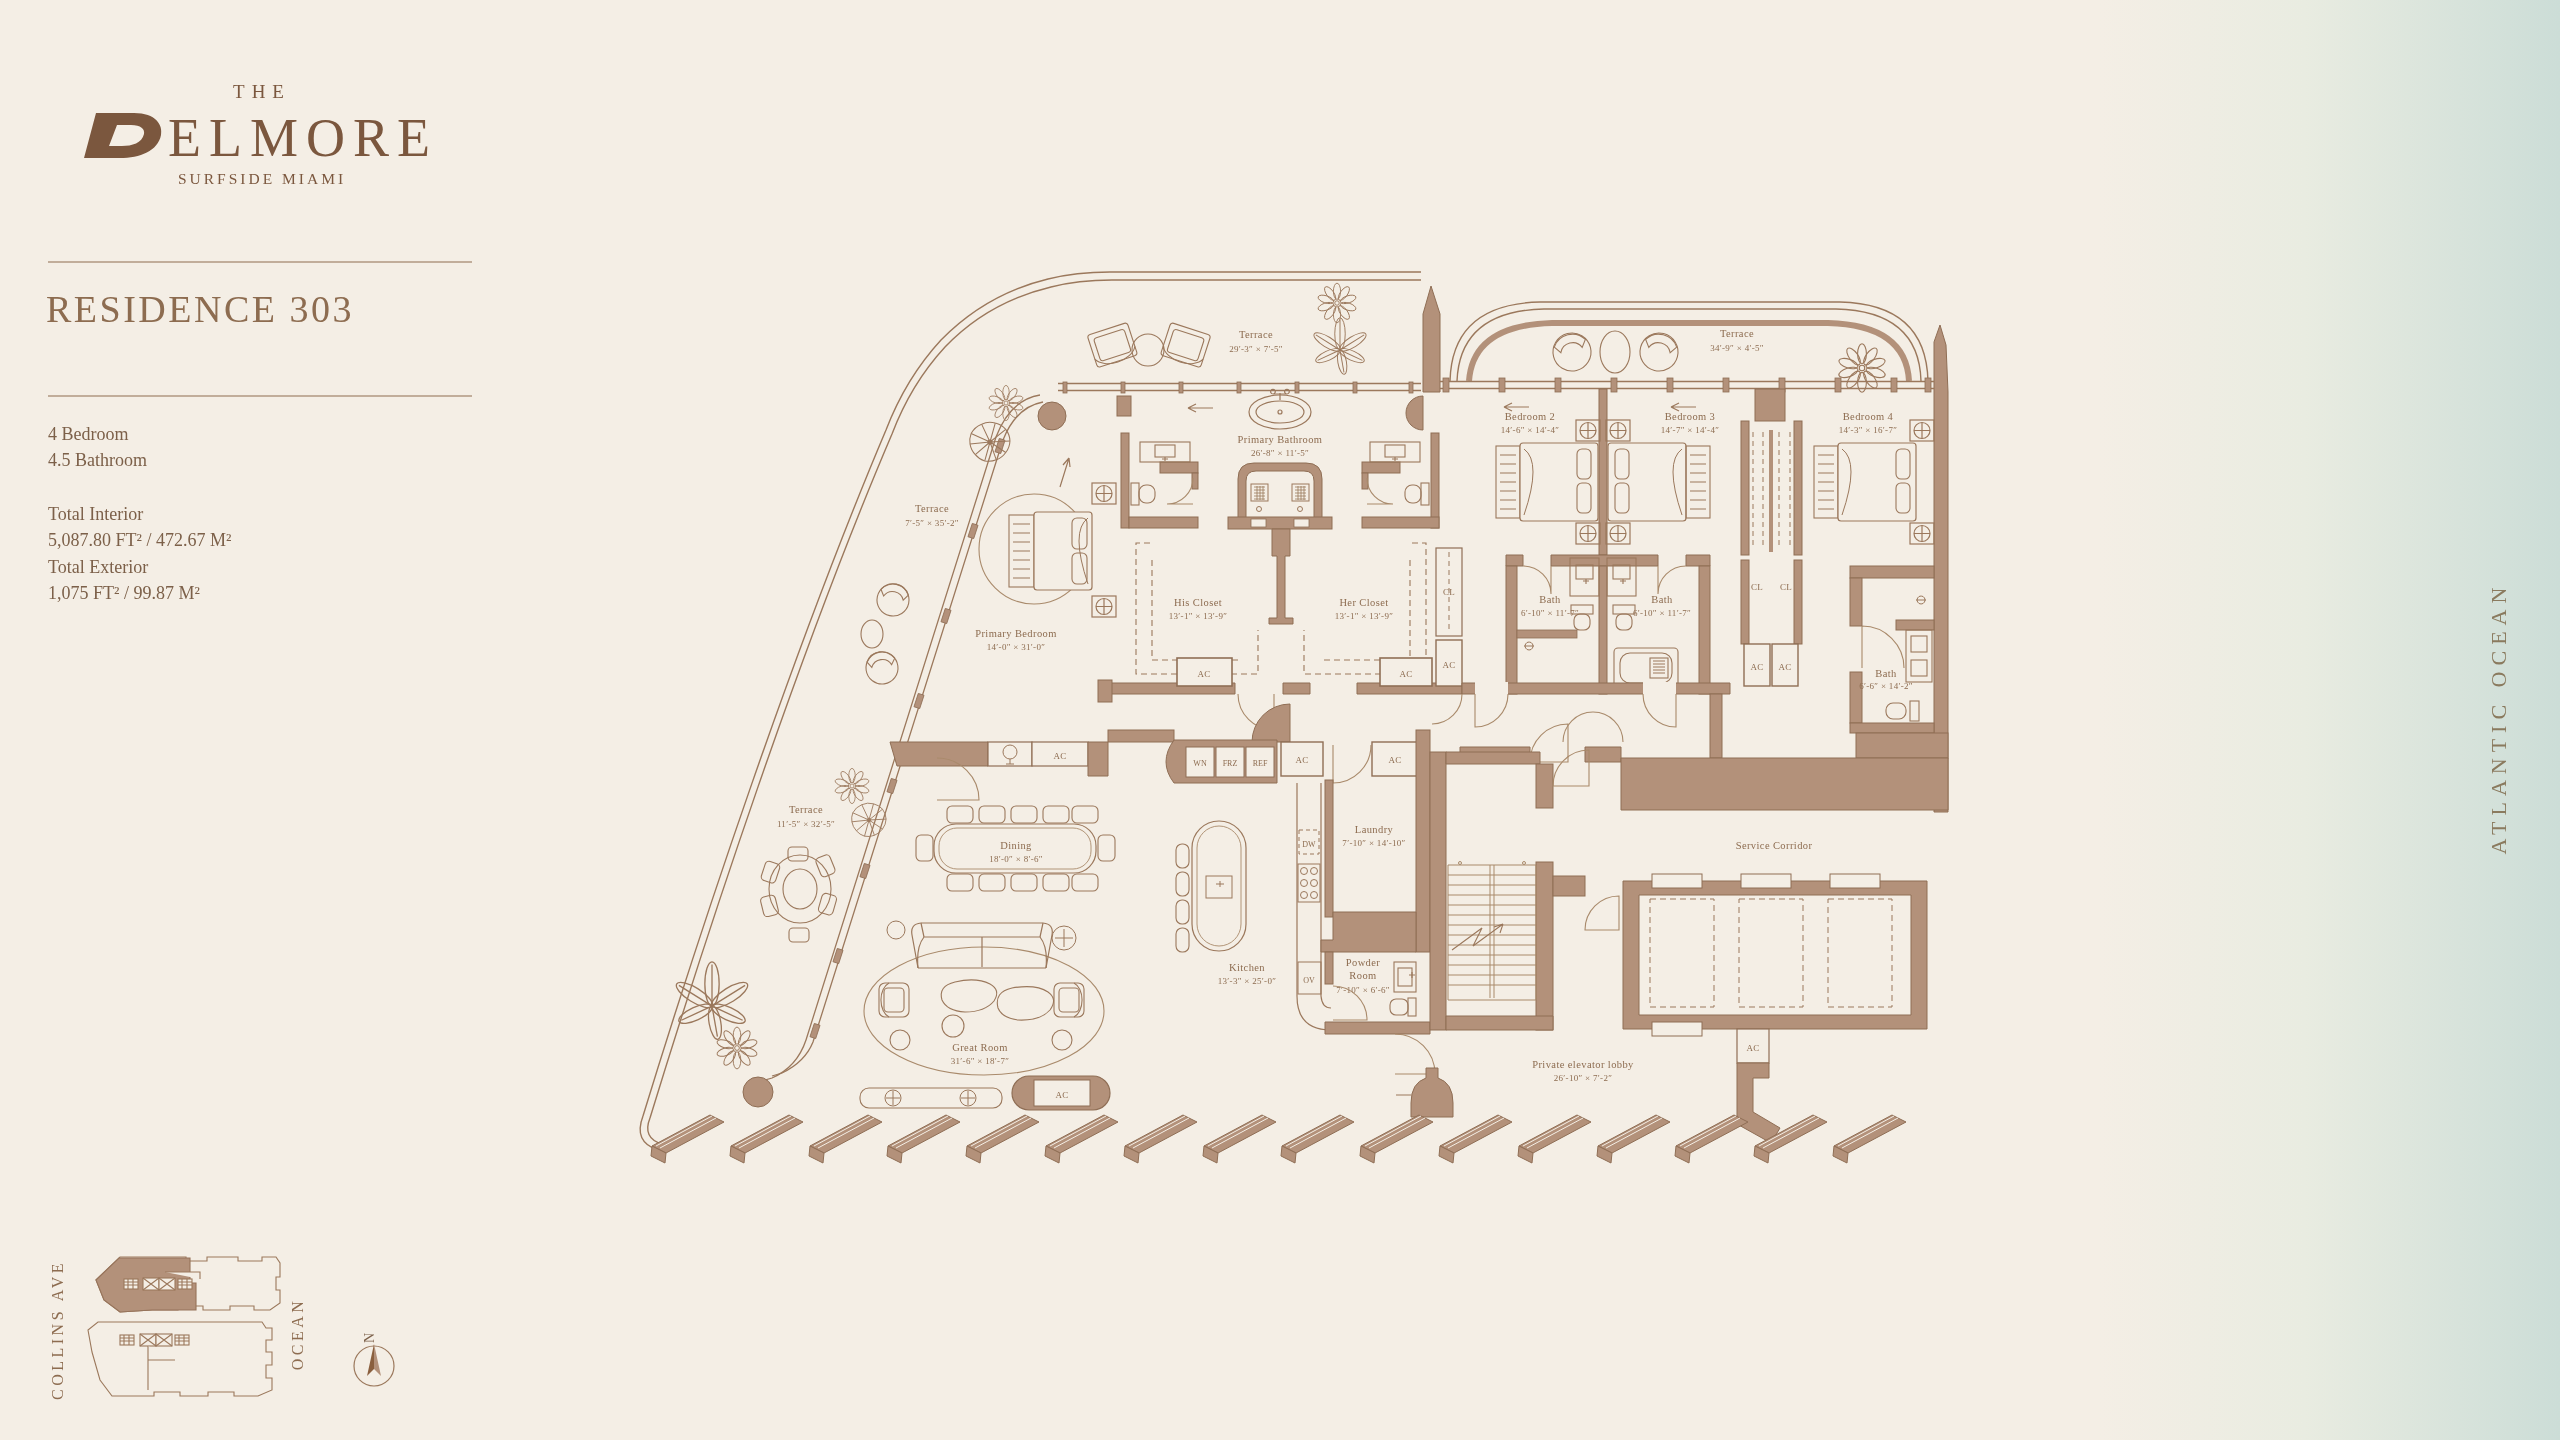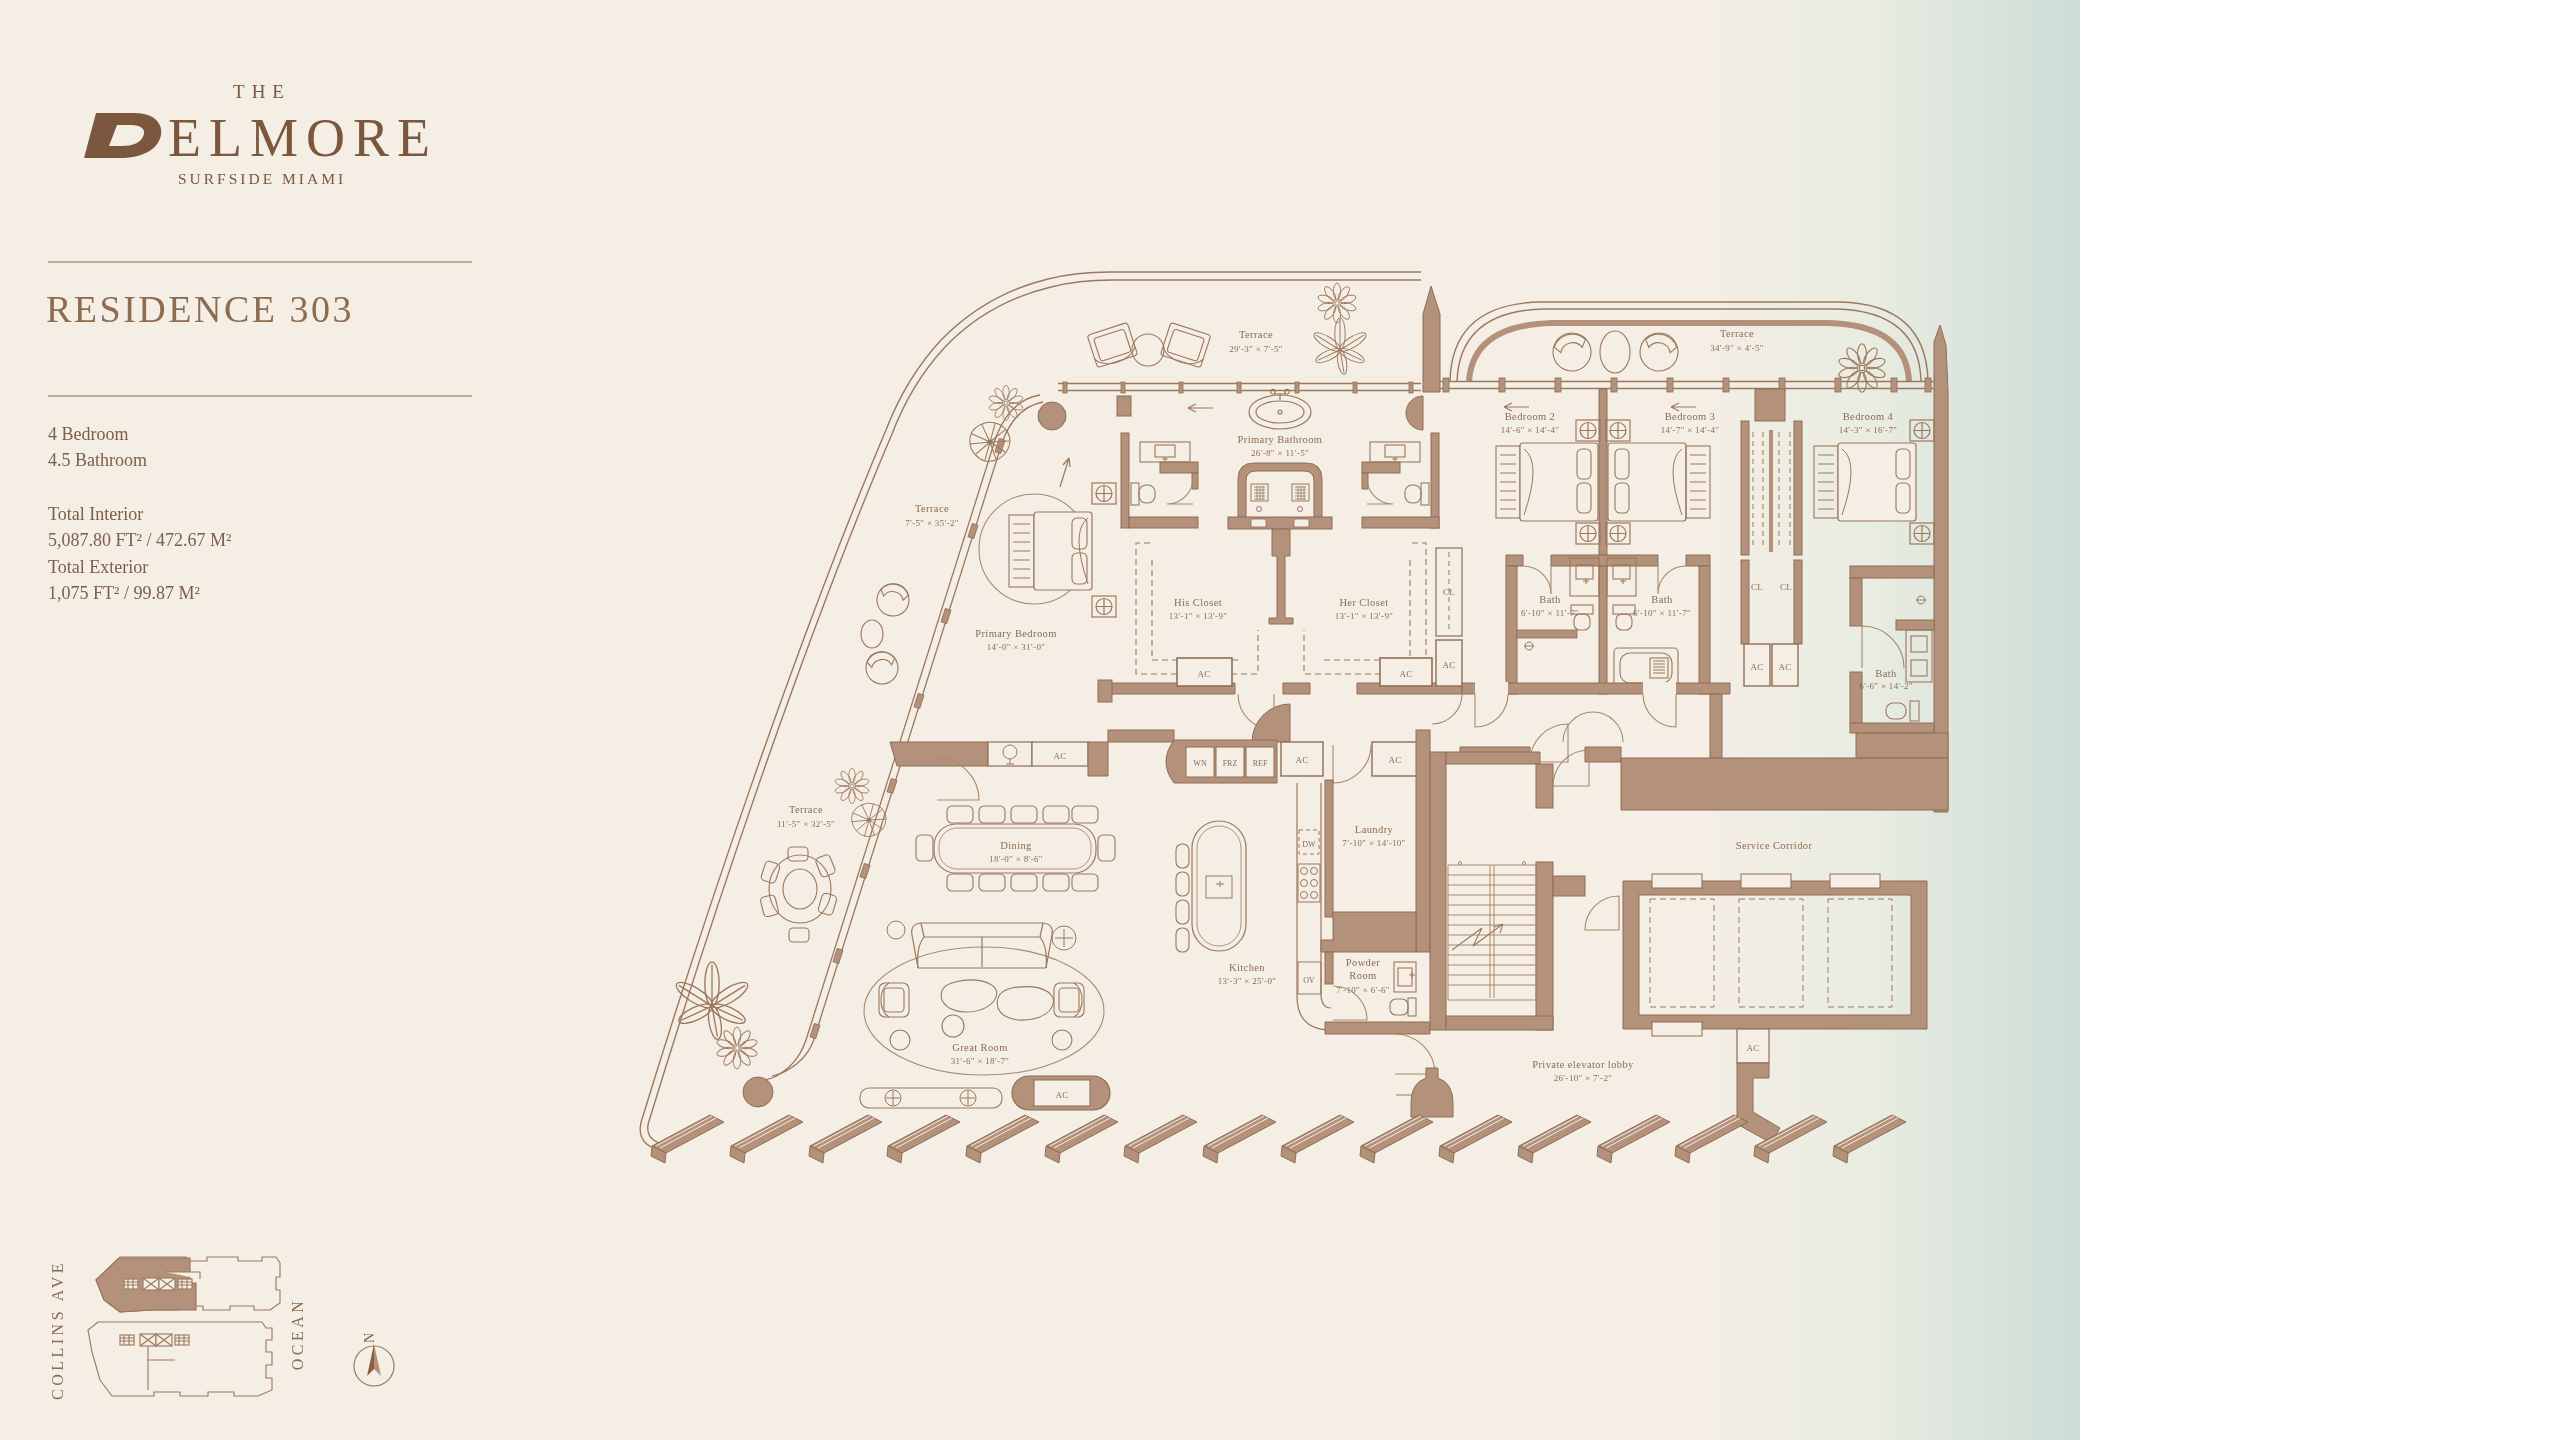--- a/index.html
+++ b/index.html
@@ -1,16 +1,16 @@
 <!DOCTYPE html>
 <html><head>
 <meta charset="utf-8">
 <style>
   html,body{margin:0;padding:0;}
-  #page{position:relative;width:2080px;height:1440px;overflow:hidden;
+  #page{position:relative;width:2560px;height:1440px;overflow:hidden;
     background:linear-gradient(90deg,#f4eee5 0%,#f4eee5 82%,#e9ece1 90%,#ccddd7 100%);
     font-family:"Liberation Serif", serif;}
   svg{position:absolute;left:0;top:0;}
   text{fill:#8d6c50;}
   .rl{font-size:10.5px;letter-spacing:.4px;}
   .rd{font-size:9px;letter-spacing:.3px;}
   .mid{text-anchor:middle;}
 </style>
 </head>
 <body>

